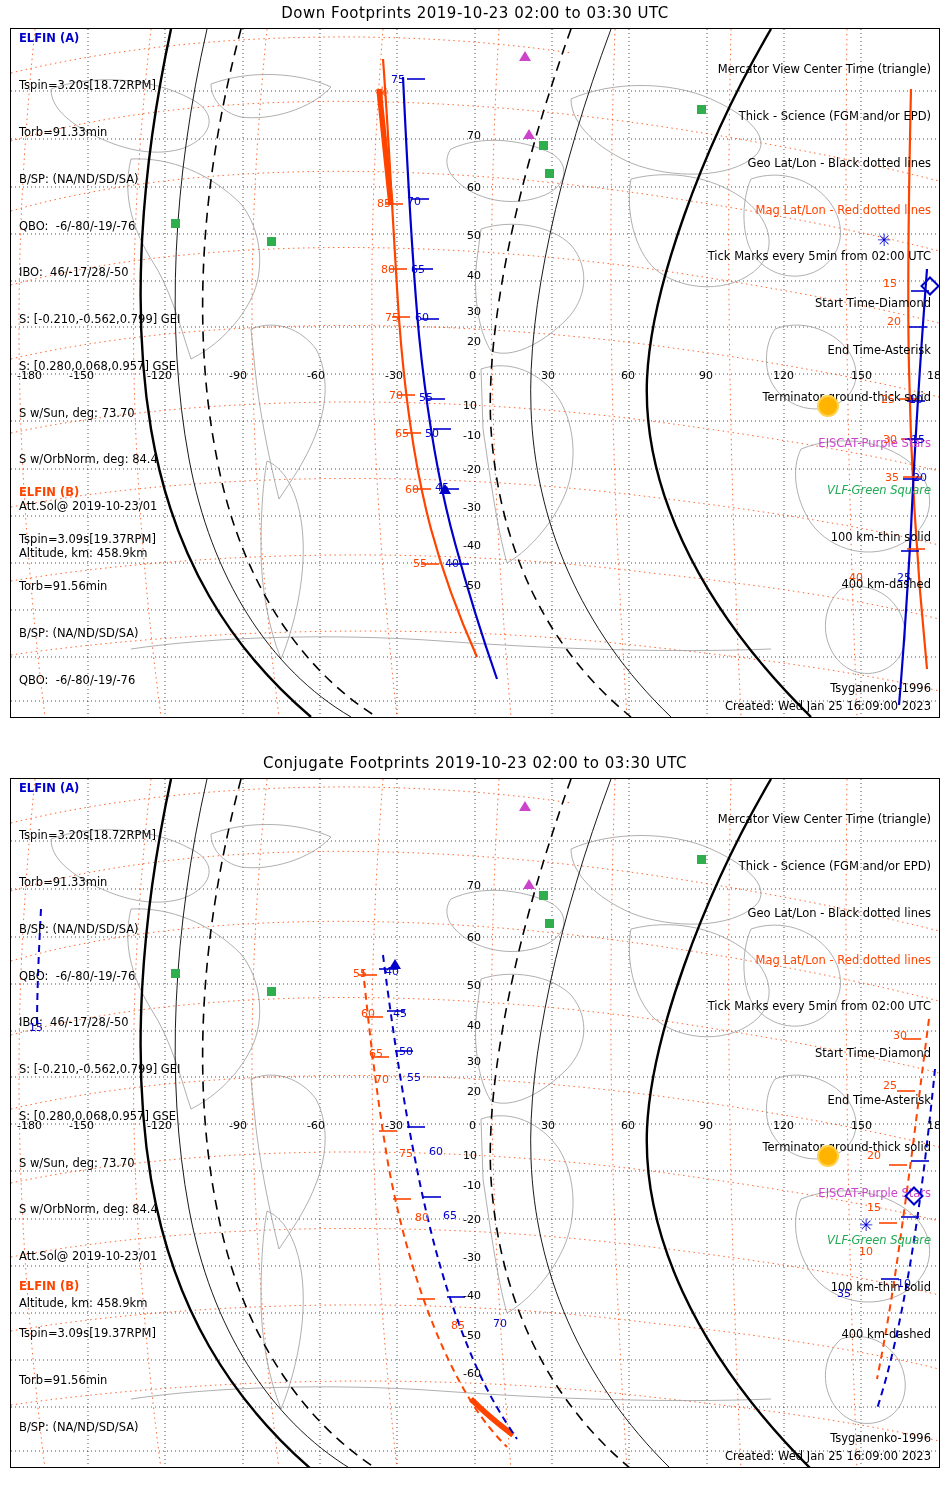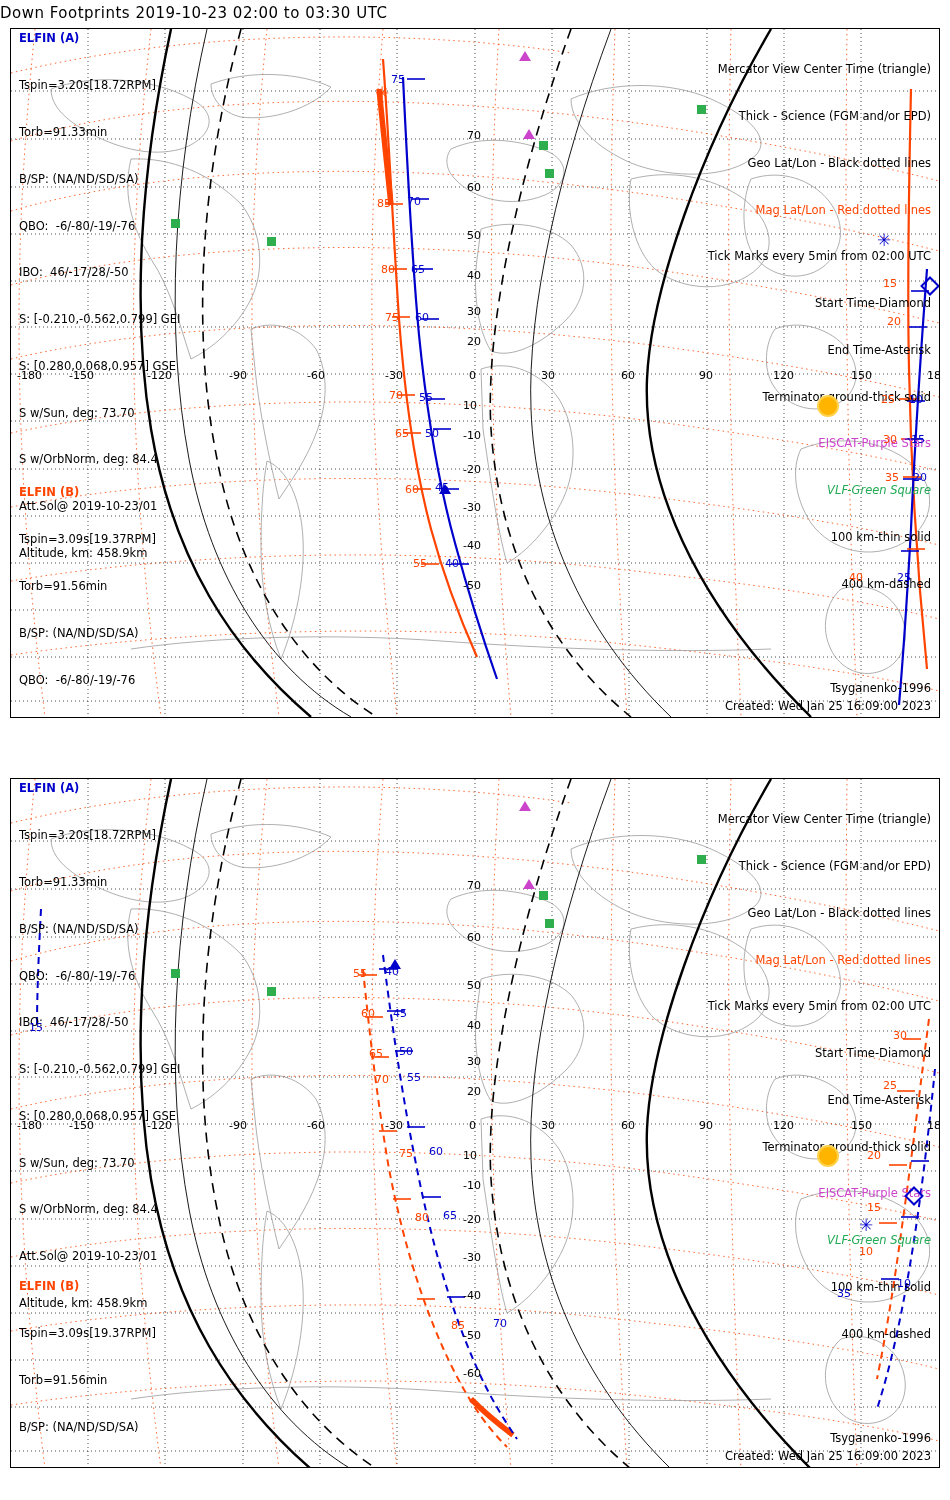--- a/index.html
+++ b/index.html
@@ -1,18 +1,18 @@
 <!DOCTYPE html>
 <html><head>
 <meta charset="utf-8">
 <style>
   html,body{margin:0;padding:0;background:#ffffff;}
   body{width:950px;height:1500px;font-family:"DejaVu Sans",sans-serif;color:#000;}
   .panel{position:relative;width:950px;height:750px;box-sizing:border-box;}
-  .panel-title{position:absolute;left:0;top:4px;width:950px;font-size:15px;letter-spacing:.5px;color:#000;}
+  .panel-title{position:absolute;left:0;top:4px;width:950px;text-align:center;font-size:15px;letter-spacing:.5px;color:#000;}
   .plotbox{position:absolute;left:10px;top:28px;width:930px;height:690px;border:1px solid #000;box-sizing:border-box;overflow:hidden;background:#fff;}
   .mapsvg{position:absolute;left:0;top:0;}
   .txt{position:absolute;white-space:pre;font-family:"DejaVu Sans",sans-serif;}
   .blue{color:#0000cc;}
   .red{color:#ff4400;}
   .black{color:#000;}
   .purple{color:#cc44cc;}
   .green{color:#22aa55;font-style:italic;}
   .hdr{font-size:11.5px;}
   .info{font-size:11.5px;line-height:15.6px;}
@@ -266,20 +266,21 @@
     <div class="txt lbl blue" style="left:900px;top:404px;">15</div>
     <div class="txt lbl blue" style="left:902px;top:442px;">20</div>
     <div class="txt lbl blue" style="left:886px;top:542px;">25</div>
 
     <div class="txt footer-right black" style="right:8px;bottom:22px;">Tsyganenko-1996</div>
     <div class="txt footer-right black" style="right:8px;bottom:4px;">Created: Wed Jan 25 16:09:00 2023</div>
   </div>
 </div>
 
 <div class="panel">
+  <div class="panel-title">Conjugate Footprints 2019-10-23 02:00 to 03:30 UTC</div>
   <div class="plotbox">
 
     <svg class="mapsvg" width="928" height="690">
       <g stroke="#000" stroke-width="0.7" stroke-dasharray="1,3" fill="none">
         <line x1="0" y1="345" x2="928" y2="345"></line>
         <line x1="0" y1="298" x2="928" y2="298"></line>
         <line x1="0" y1="252" x2="928" y2="252"></line>
         <line x1="0" y1="205" x2="928" y2="205"></line>
         <line x1="0" y1="158" x2="928" y2="158"></line>
         <line x1="0" y1="110" x2="928" y2="110"></line>

